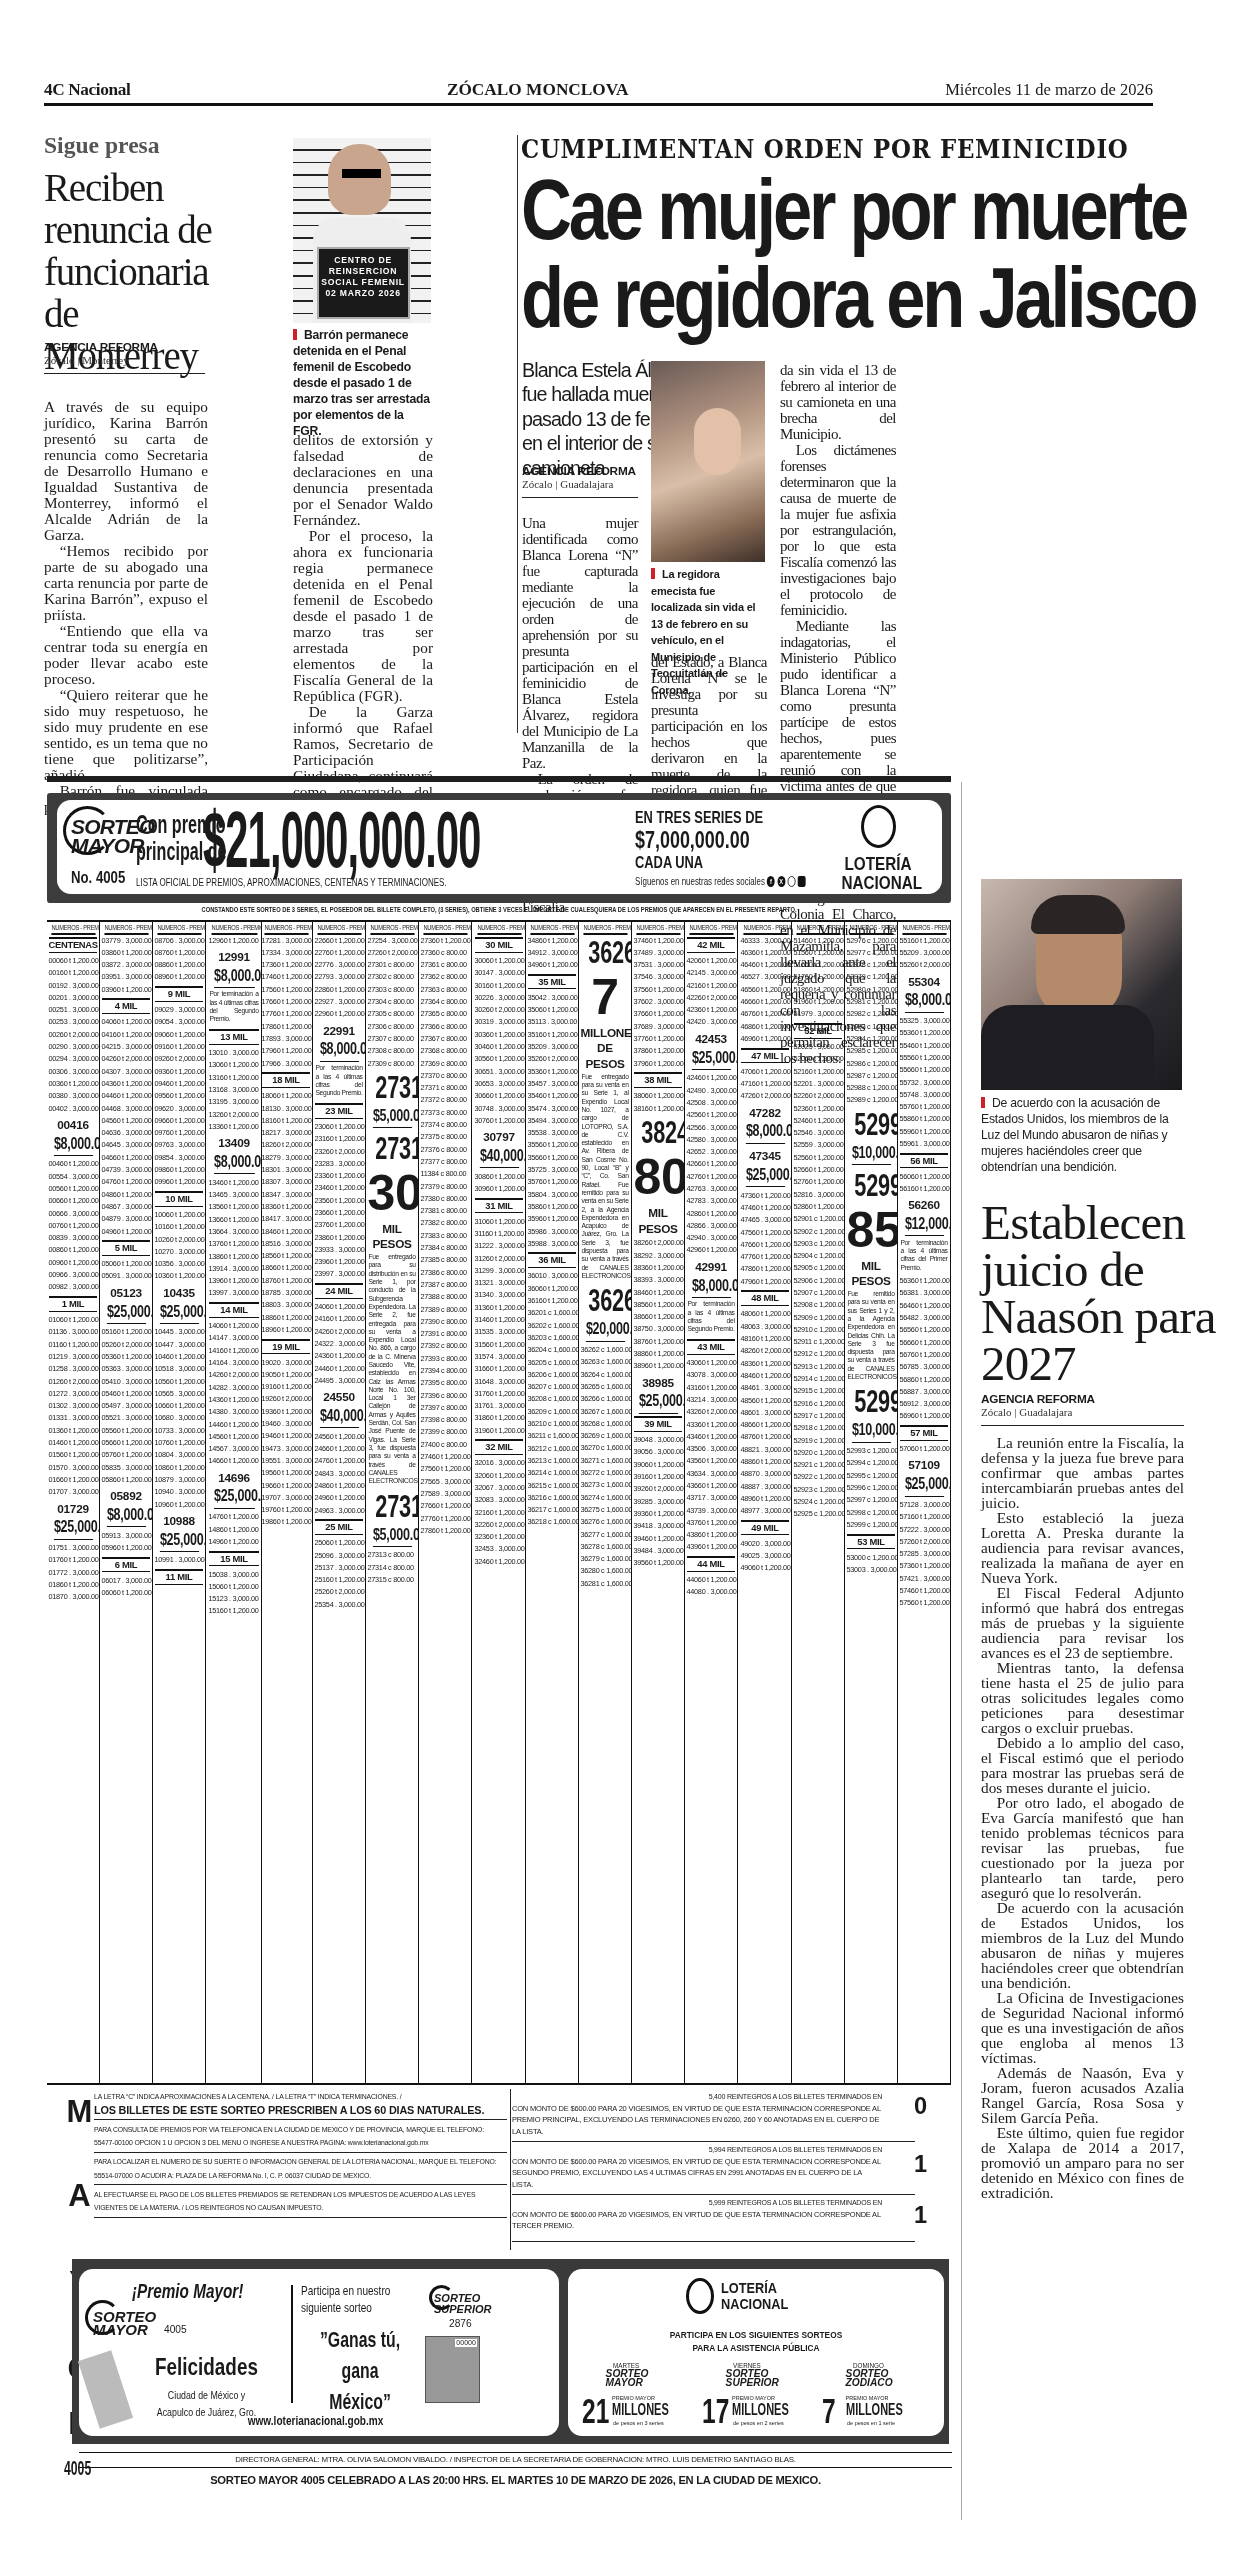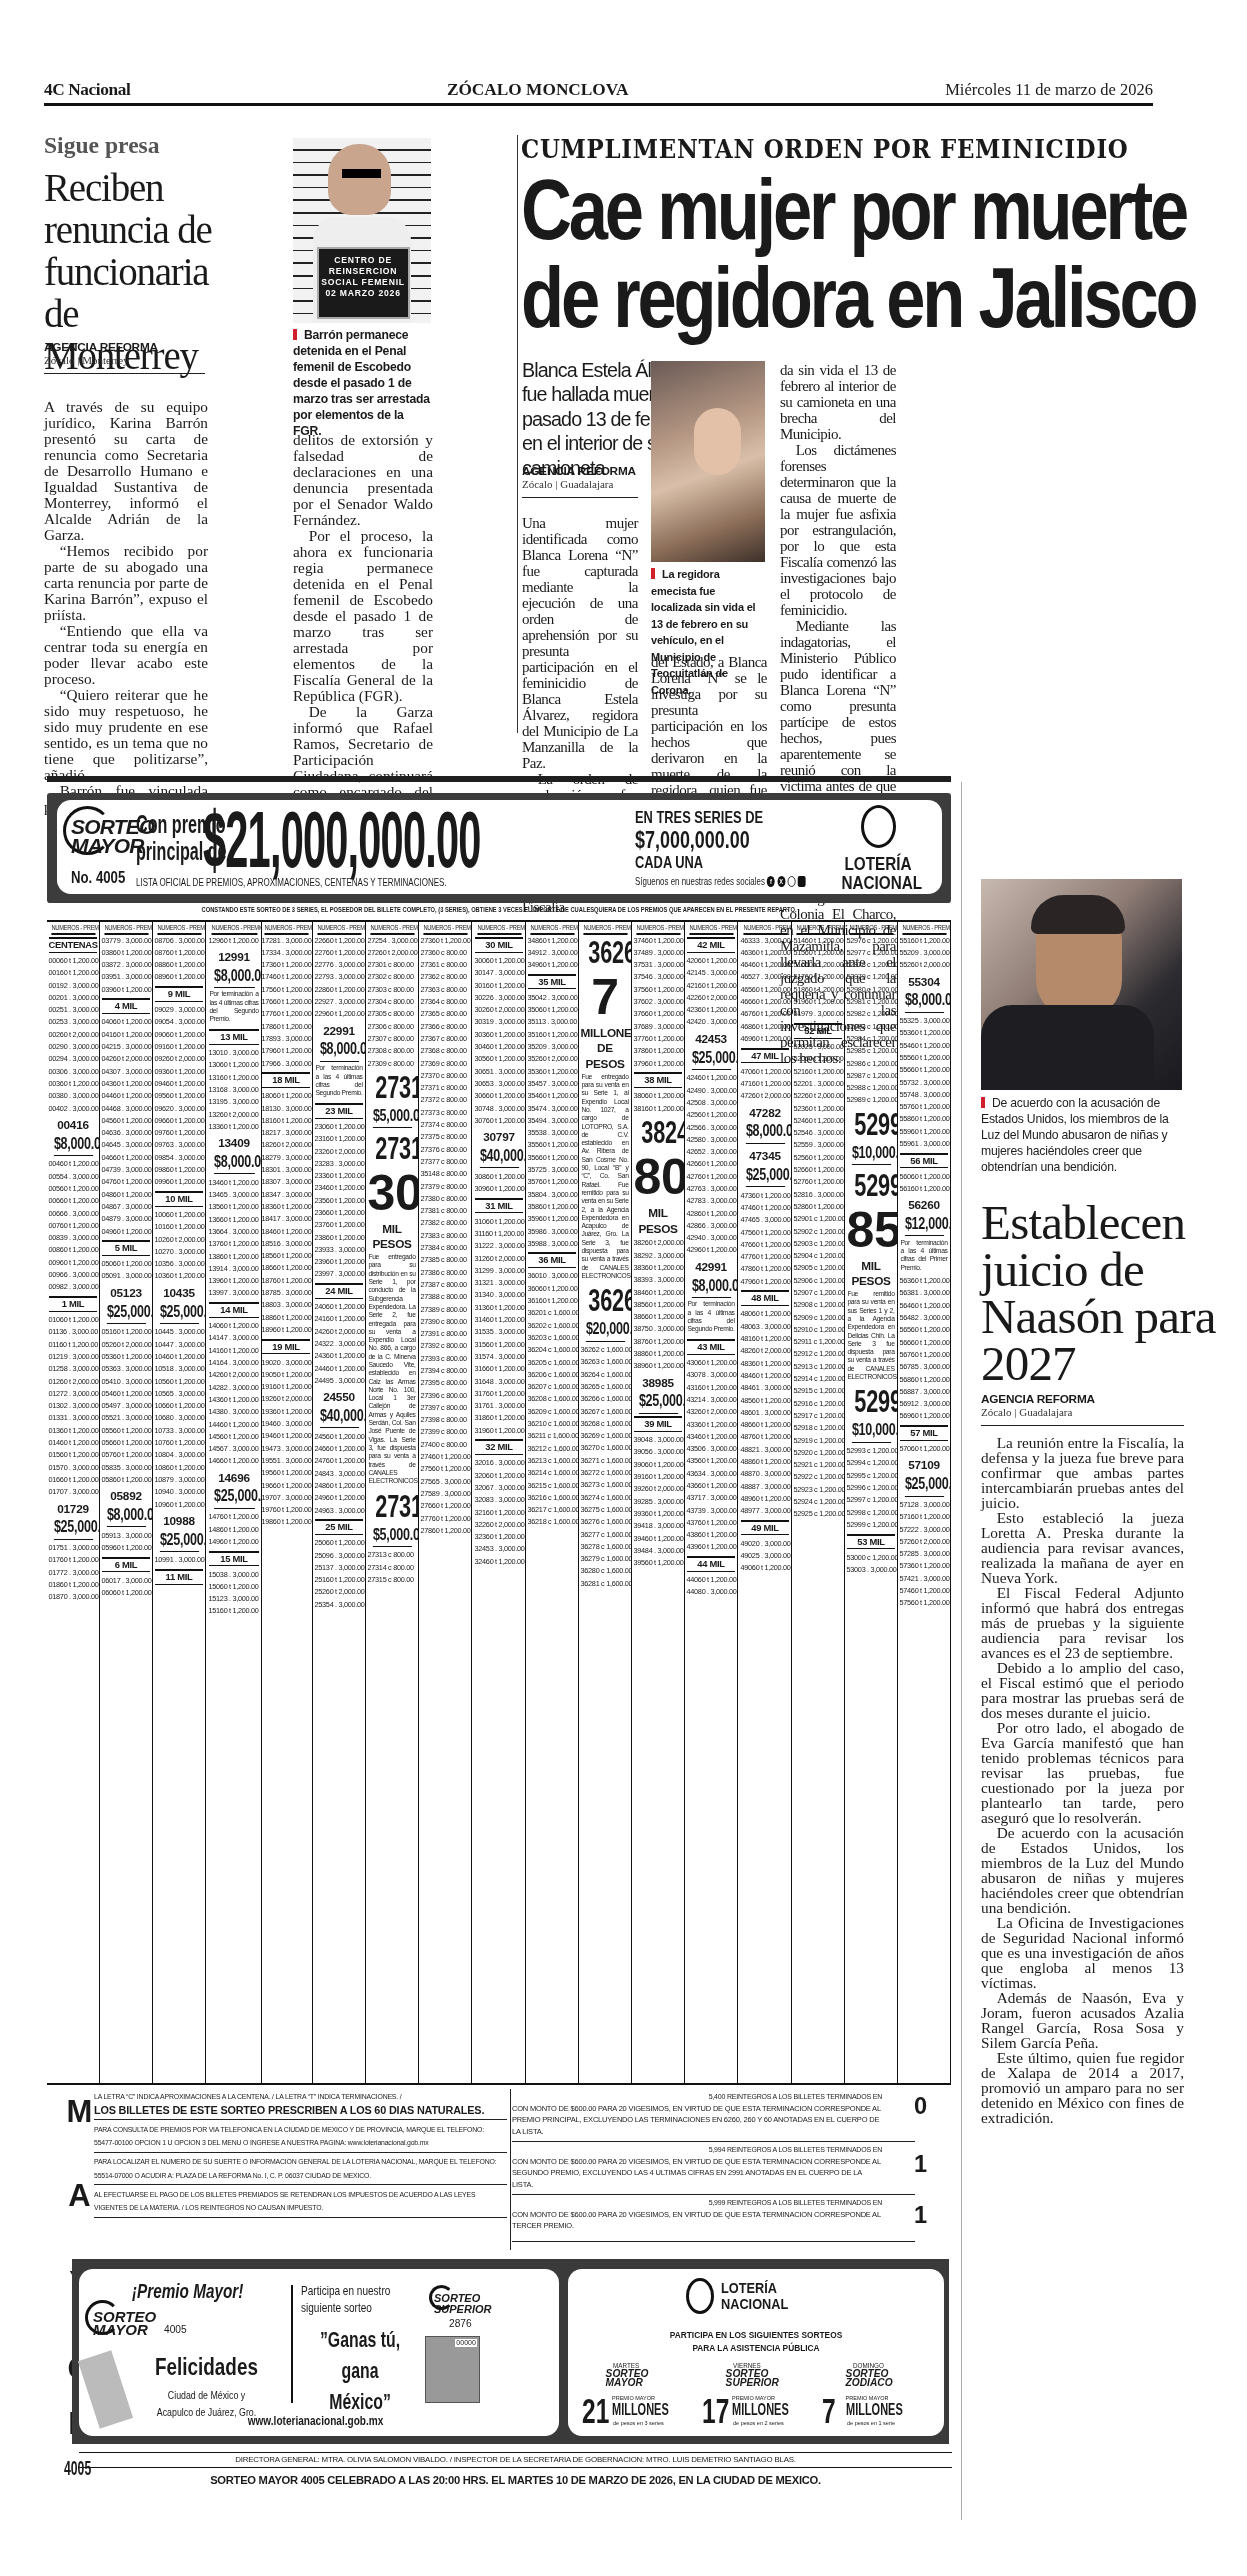--- a/index.html
+++ b/index.html
@@ -512,21 +512,21 @@
       <div class="row">27368 c 800.00</div>
       <div class="row">27369 c 800.00</div>
       <div class="row">27370 c 800.00</div>
       <div class="row">27371 c 800.00</div>
       <div class="row">27372 c 800.00</div>
       <div class="row">27373 c 800.00</div>
       <div class="row">27374 c 800.00</div>
       <div class="row">27375 c 800.00</div>
       <div class="row">27376 c 800.00</div>
       <div class="row">27377 c 800.00</div>
-      <div class="row">35148 c 800.00</div>
+      <div class="row">11384 c 800.00</div>
       <div class="row">27379 c 800.00</div>
       <div class="row">27380 c 800.00</div>
       <div class="row">27381 c 800.00</div>
       <div class="row">27382 c 800.00</div>
       <div class="row">27383 c 800.00</div>
       <div class="row">27384 c 800.00</div>
       <div class="row">27385 c 800.00</div>
       <div class="row">27386 c 800.00</div>
       <div class="row">27387 c 800.00</div>
       <div class="row">27388 c 800.00</div>
@@ -1102,20 +1102,21 @@
 <div class="abs hed3">Establecen juicio de Naasón para 2027</div>
 <div class="abs" style="left:981px;top:1392px;width:203px">
   <div class="byline">AGENCIA REFORMA</div>
   <div class="dateline sans" style="font-size:11px">Zócalo | Guadalajara</div>
   <div class="rule" style="margin-top:7px"></div>
 </div>
 <div class="abs body" style="left:981px;top:1435px;width:203px;font-size:15.3px;line-height:15px">
   <p>La reunión entre la Fiscalía, la defensa y la jueza fue breve para confirmar que ambas partes intercambiarán pruebas antes del juicio.</p>
   <p>Esto estableció la jueza Loretta A. Preska durante la audiencia para revisar avances, realizada la mañana de ayer en Nueva York.</p>
   <p>El Fiscal Federal Adjunto informó que habrá dos entregas más de pruebas y la siguiente audiencia para revisar los avances es el 23 de septiembre.</p>
+  <p>Mientras tanto, la defensa tiene hasta el 25 de julio para otras solicitudes legales como peticiones para desestimar cargos o excluir pruebas.</p>
   <p>Debido a lo amplio del caso, el Fiscal estimó que el periodo para mostrar las pruebas será de dos meses durante el juicio.</p>
   <p>Por otro lado, el abogado de Eva García manifestó que han tenido problemas técnicos para revisar las pruebas, fue cuestionado por la jueza por plantearlo tan tarde, pero aseguró que lo resolverán.</p>
   <p>De acuerdo con la acusación de Estados Unidos, los miembros de la Luz del Mundo abusaron de niñas y mujeres haciéndoles creer que obtendrían una bendición.</p>
   <p>La Oficina de Investigaciones de Seguridad Nacional informó que es una investigación de años que engloba al menos 13 víctimas.</p>
   <p>Además de Naasón, Eva y Joram, fueron acusados Azalia Rangel García, Rosa Sosa y Silem García Peña.</p>
   <p>Este último, quien fue regidor de Xalapa de 2014 a 2017, promovió un amparo para no ser detenido en México con fines de extradición.</p>
 </div>
 
 
 </body></html>

